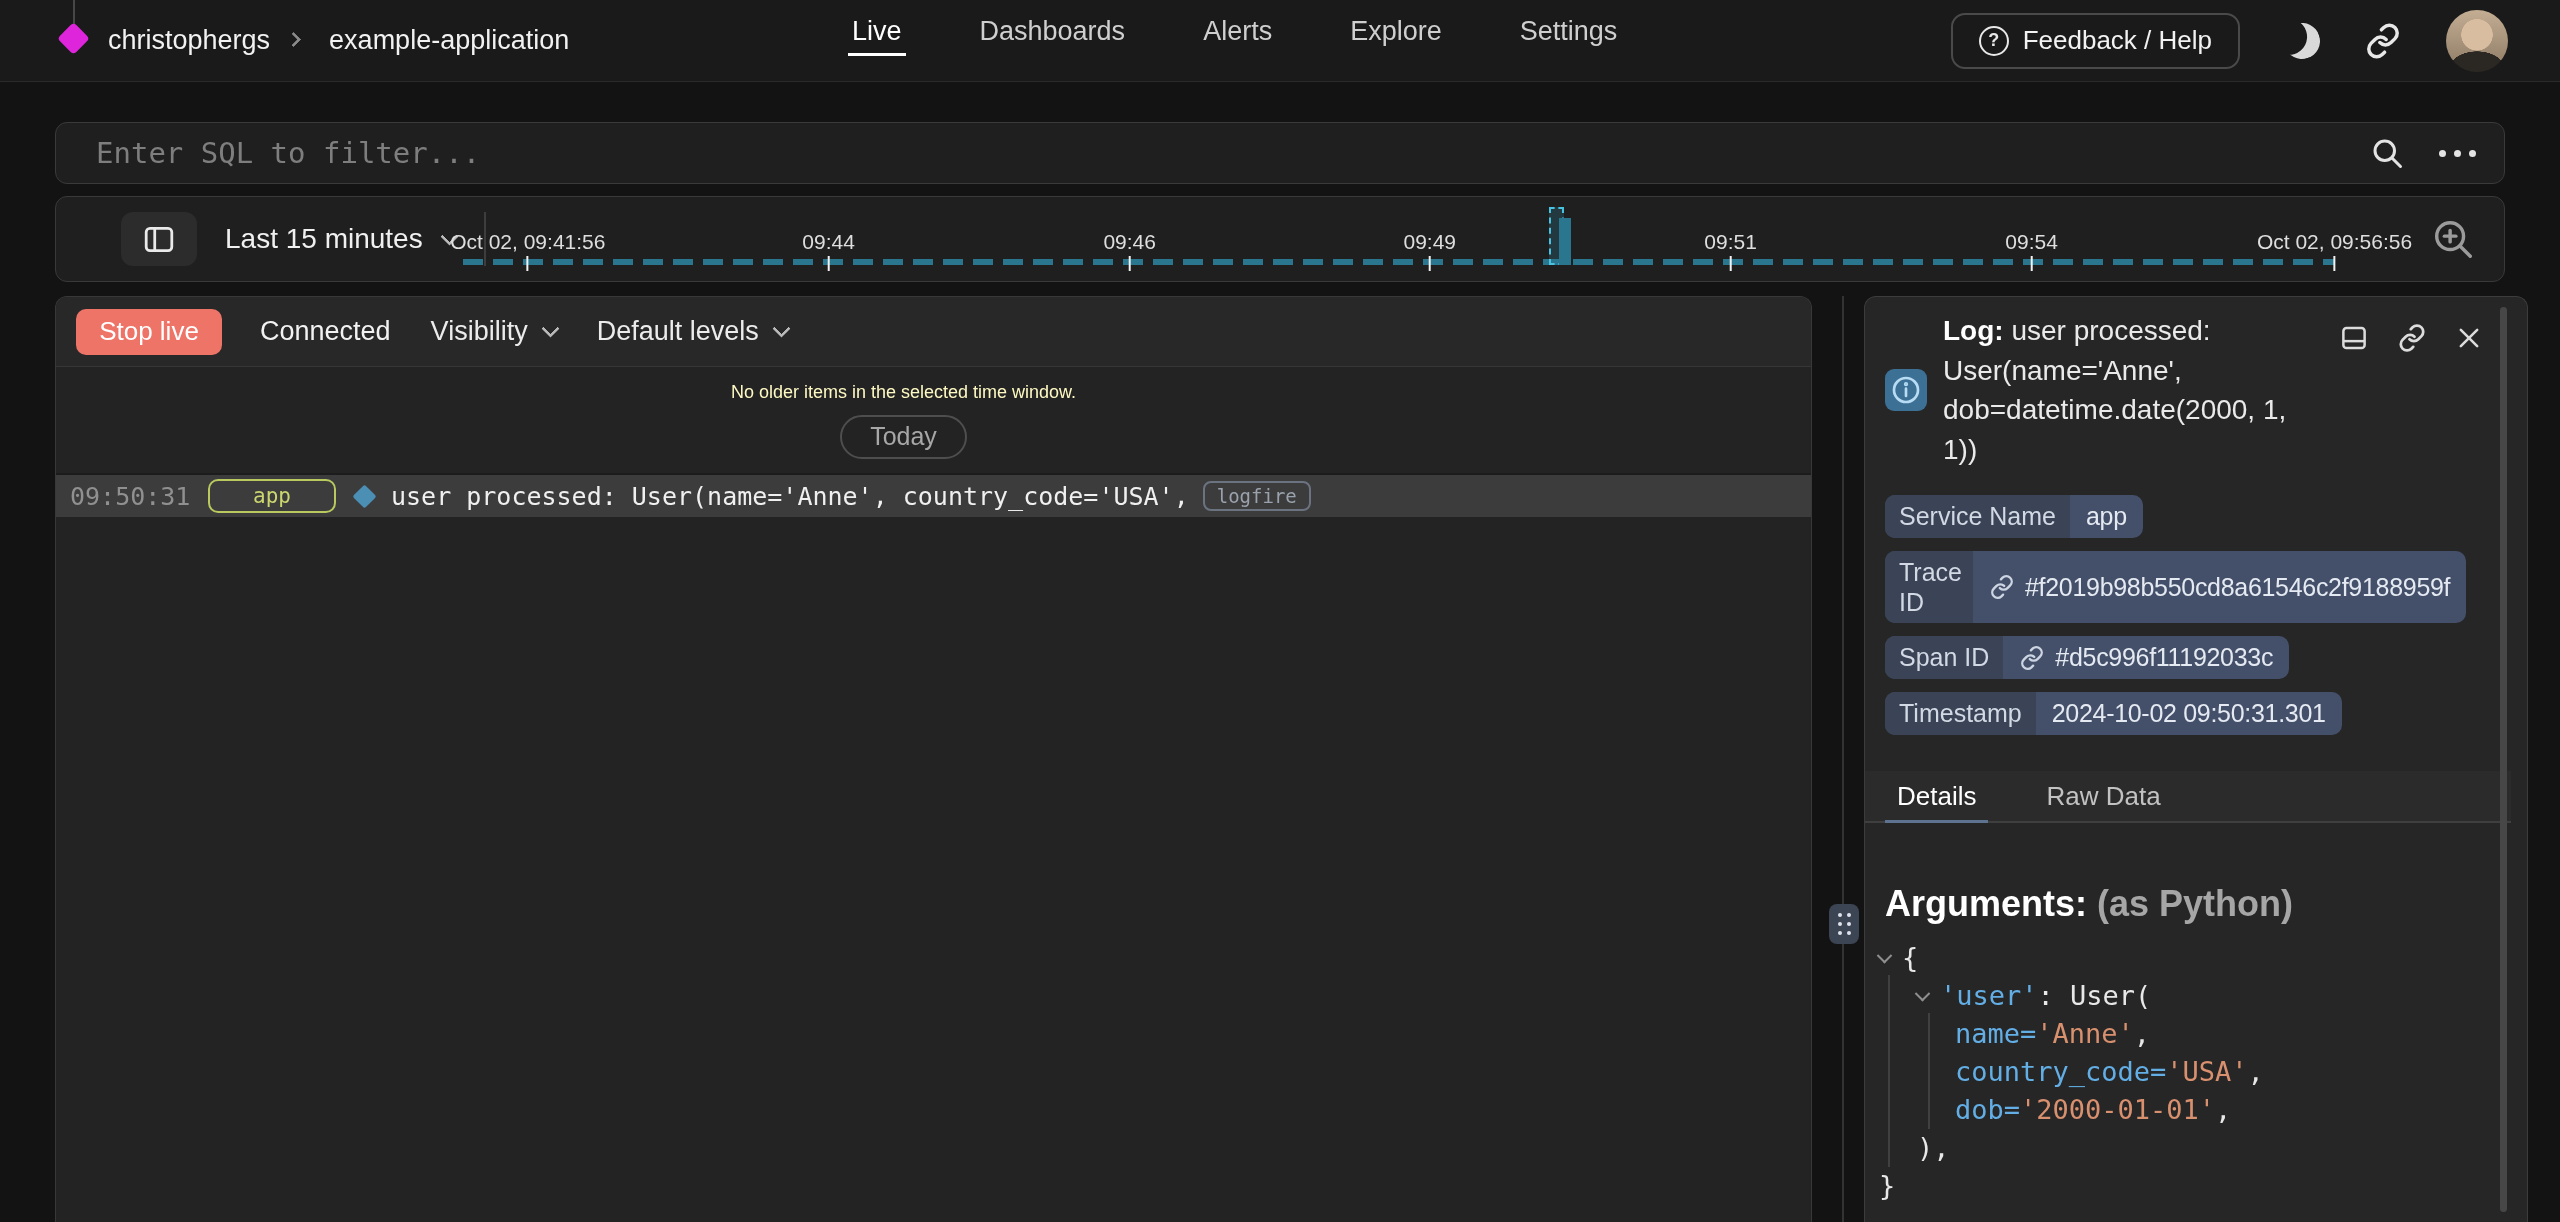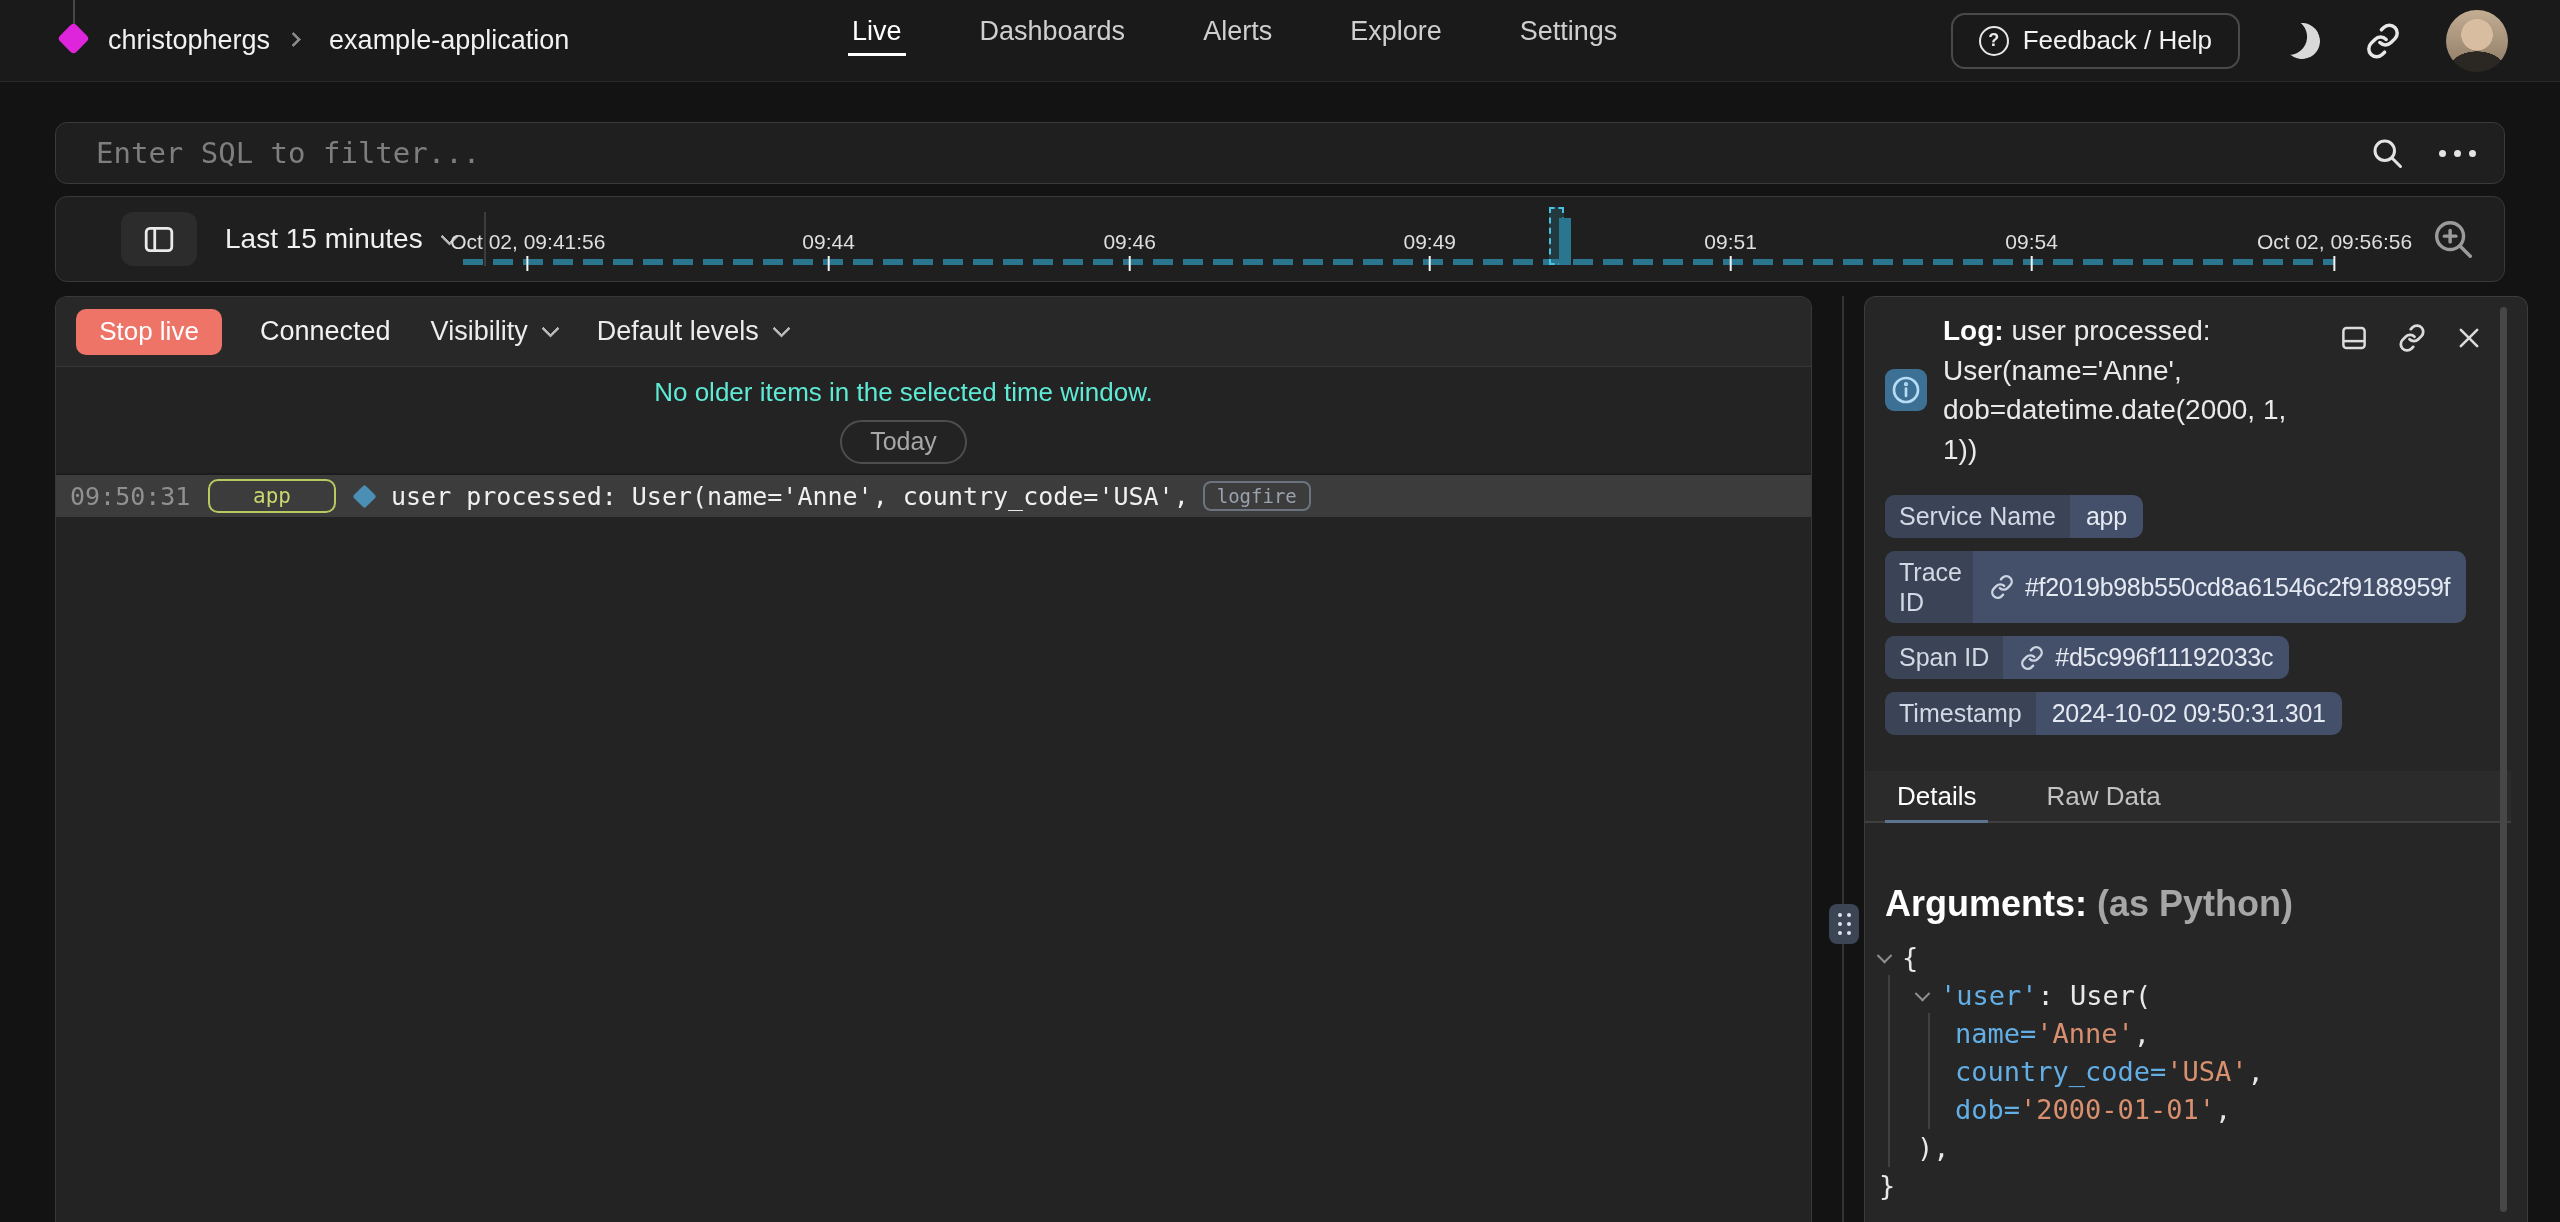--- a/index.html
+++ b/index.html
@@ -95,21 +95,21 @@
   .live-header { height:70px; background:#282828; border-bottom:1.5px solid #363636;
     display:flex; align-items:center; padding:0 26px 0 20px; }
   .stop-btn { width:146px; height:46px; border:none; border-radius:10px; background:var(--salmon);
     color:#ffffff; font-size:26px; font-family:inherit; cursor:pointer; }
   .conn-label { margin-left:38px; font-size:27px; color:#f2f2f2; }
   .hdr-dd { margin-left:40px; display:flex; align-items:center; gap:16px; background:none; border:none;
     color:#ececec; font-size:27px; font-family:inherit; cursor:pointer; }
   .hdr-dd:first-of-type { margin-left:auto; }
   .empty-zone { height:108px; border-bottom:2px solid #1c1c1c; display:flex; flex-direction:column;
     align-items:center; justify-content:center; gap:12px; padding-right:60px; }
-  .empty-msg { font-size:26px; color:#5eead4; }
+  .empty-msg { font-size:18px; color:#fef9c3; }
   .today-btn { height:44px; padding:0 28px; border:2px solid #4e4e4e; border-radius:22px;
     background:transparent; color:#a7a7a7; font-size:25px; font-family:inherit; cursor:pointer; }
   .log-row { height:42px; background:#3c3c3c; display:flex; align-items:center; padding:0 14px; cursor:pointer; }
   .log-time { font-size:25px; color:#909090; width:122px; }
   .chip-app { margin-left:16px; min-width:128px; height:34px; display:flex; align-items:center; justify-content:center;
     border:2px solid var(--chip-green); border-radius:10px; color:#cbd66f; font-size:21px; }
   .log-diamond { width:17px; height:17px; background:var(--steelblue); transform:rotate(45deg);
     border-radius:2px; margin-left:20px; flex:none; }
   .log-msg { margin-left:18px; font-size:25px; color:#f0f0f0; white-space:nowrap; }
   .chip-tag { margin-left:14px; height:30px; padding:0 12px; display:flex; align-items:center;

